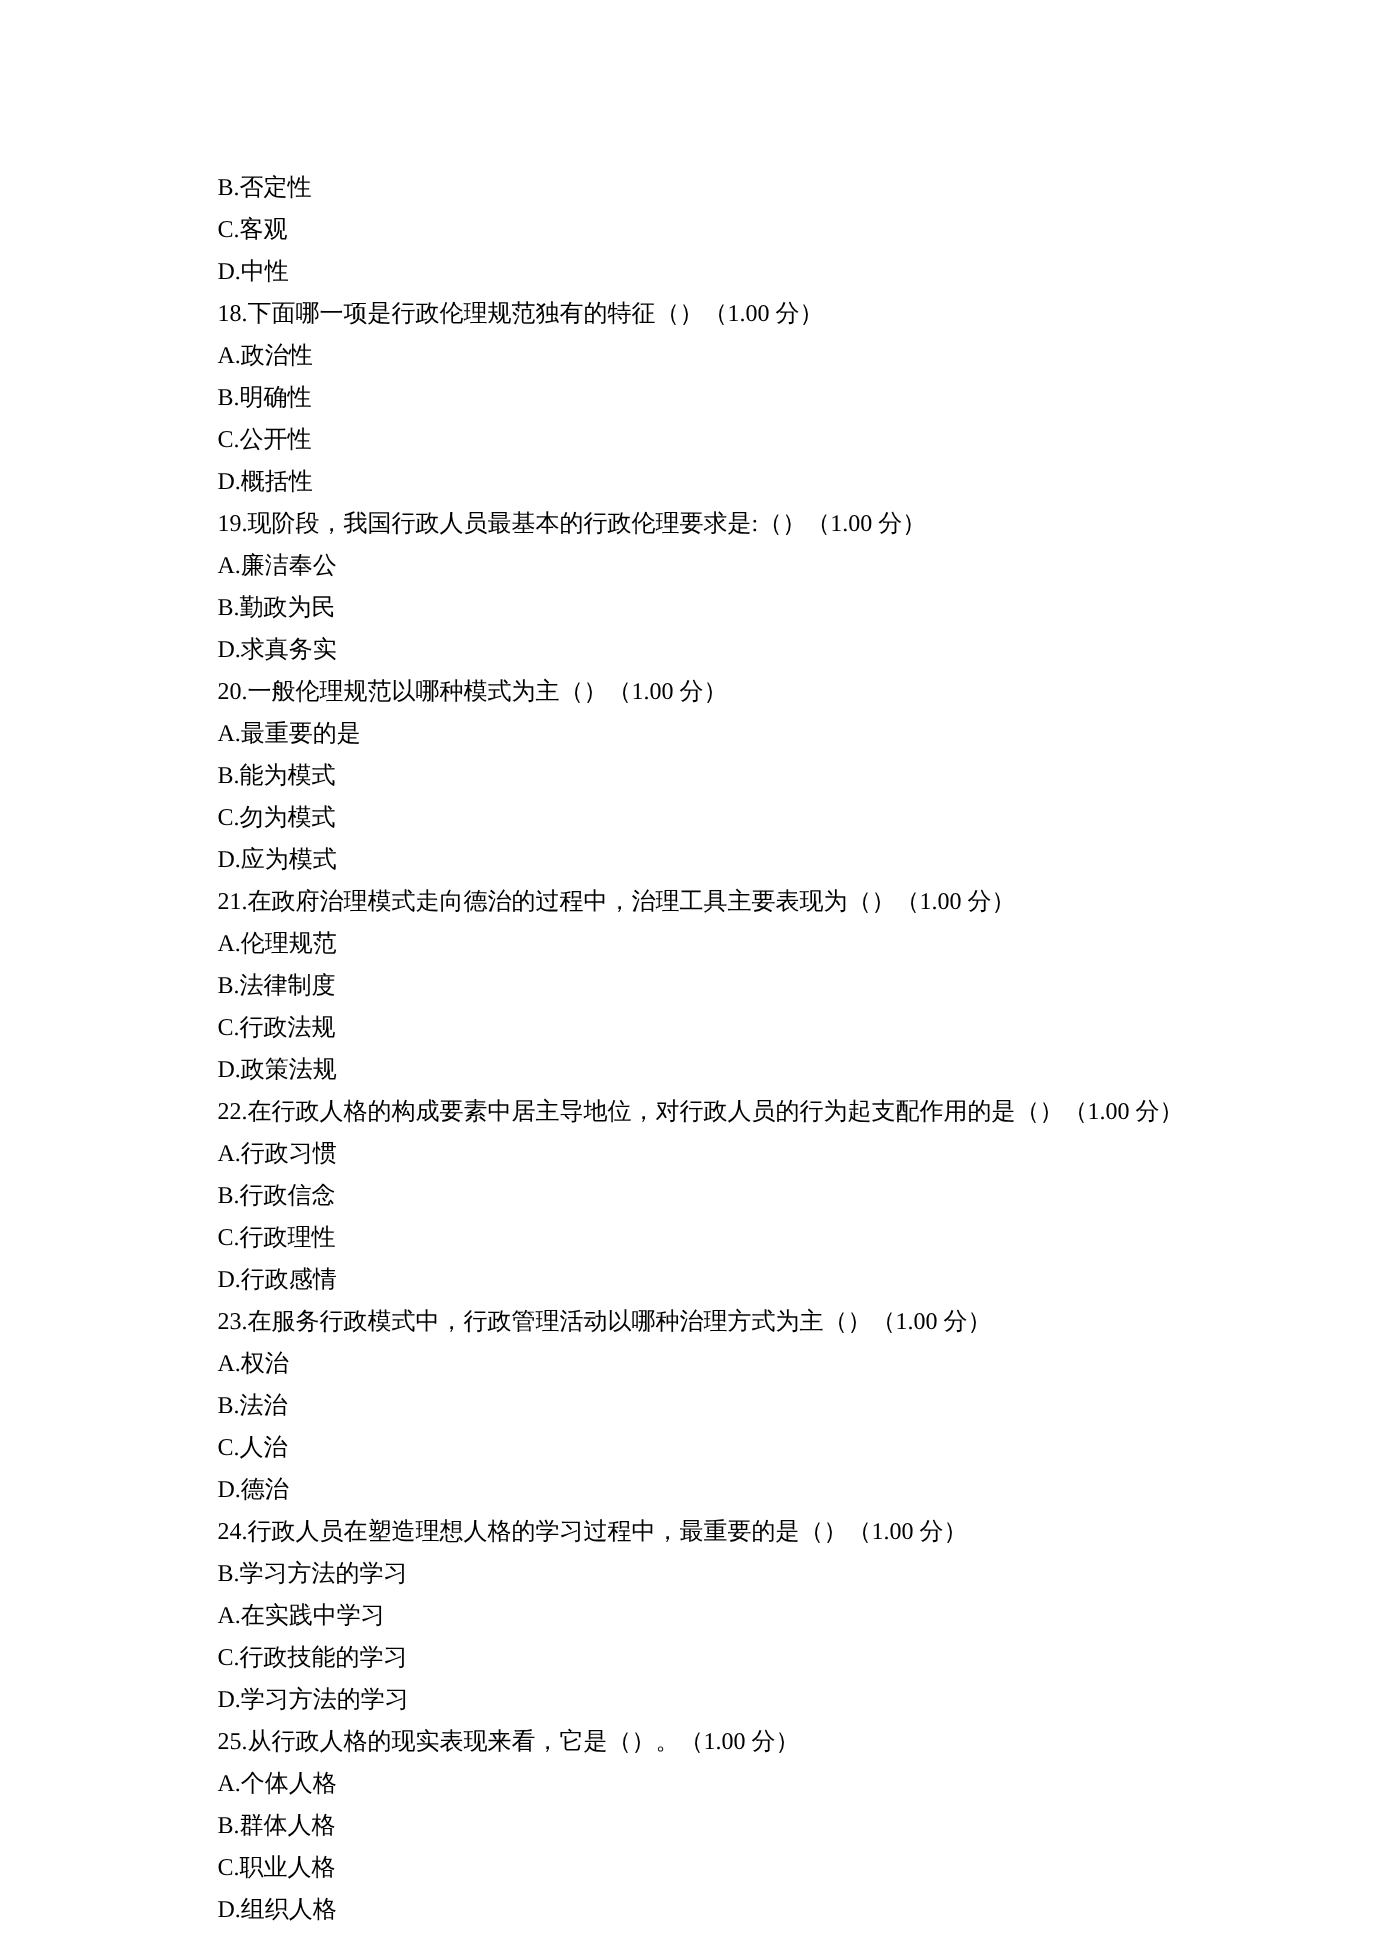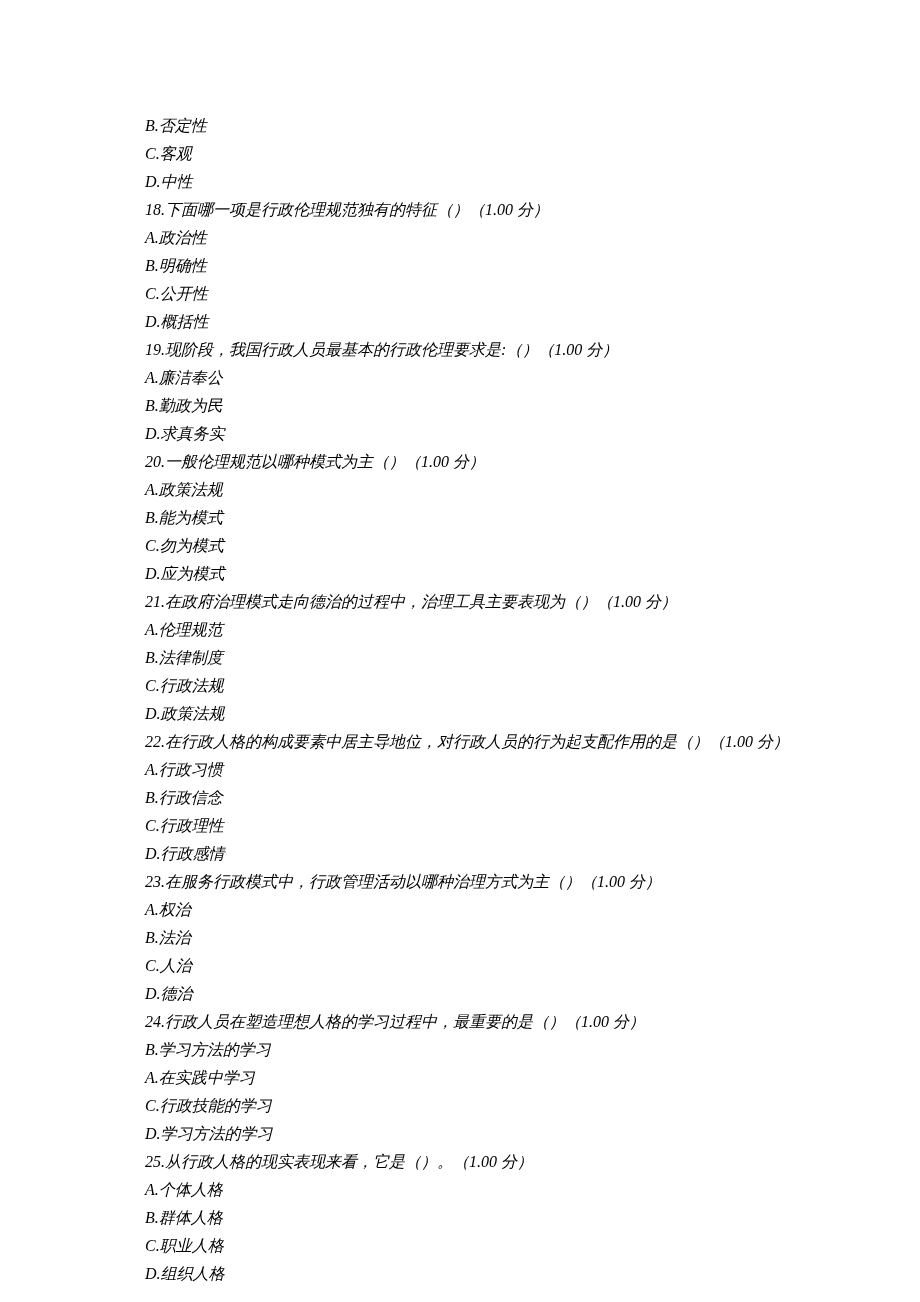--- a/index.html
+++ b/index.html
@@ -6,40 +6,40 @@
     body {
       width: 920px;
       min-height: 1302px;
       background: #fff;
       font-family: "SimSun", "宋体", serif;
       font-size: 16px;
       color: #000;
       line-height: 1.75;
       padding: 112px 145px 40px 145px;
     }
-    .line { white-space: nowrap; font-style: italic; }
+    .line { white-space: nowrap; }
   </style>
 </head>
 <body>
 
 <div id="content">
     <div class="line">B.否定性</div>
     <div class="line">C.客观</div>
     <div class="line">D.中性</div>
     <div class="line">18.下面哪一项是行政伦理规范独有的特征（）（1.00 分）</div>
     <div class="line">A.政治性</div>
     <div class="line">B.明确性</div>
     <div class="line">C.公开性</div>
     <div class="line">D.概括性</div>
     <div class="line">19.现阶段，我国行政人员最基本的行政伦理要求是:（）（1.00 分）</div>
     <div class="line">A.廉洁奉公</div>
     <div class="line">B.勤政为民</div>
     <div class="line">D.求真务实</div>
     <div class="line">20.一般伦理规范以哪种模式为主（）（1.00 分）</div>
-    <div class="line">A.政策法规</div>
+    <div class="line">A.最重要的是</div>
     <div class="line">B.能为模式</div>
     <div class="line">C.勿为模式</div>
     <div class="line">D.应为模式</div>
     <div class="line">21.在政府治理模式走向德治的过程中，治理工具主要表现为（）（1.00 分）</div>
     <div class="line">A.伦理规范</div>
     <div class="line">B.法律制度</div>
     <div class="line">C.行政法规</div>
     <div class="line">D.政策法规</div>
     <div class="line">22.在行政人格的构成要素中居主导地位，对行政人员的行为起支配作用的是（）（1.00 分）</div>
     <div class="line">A.行政习惯</div>

